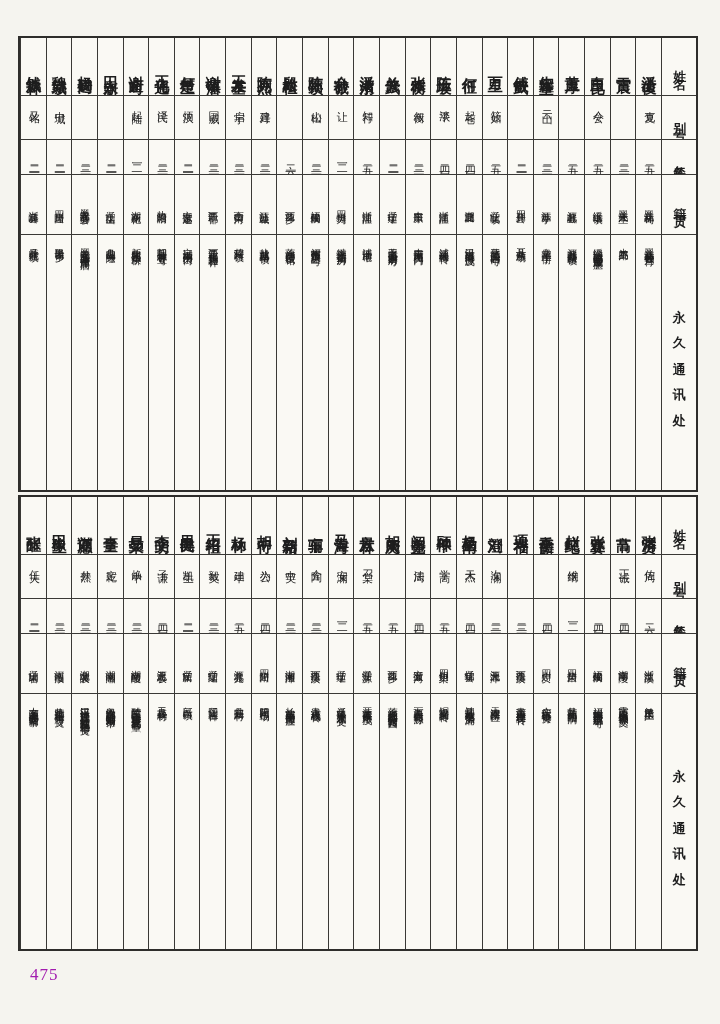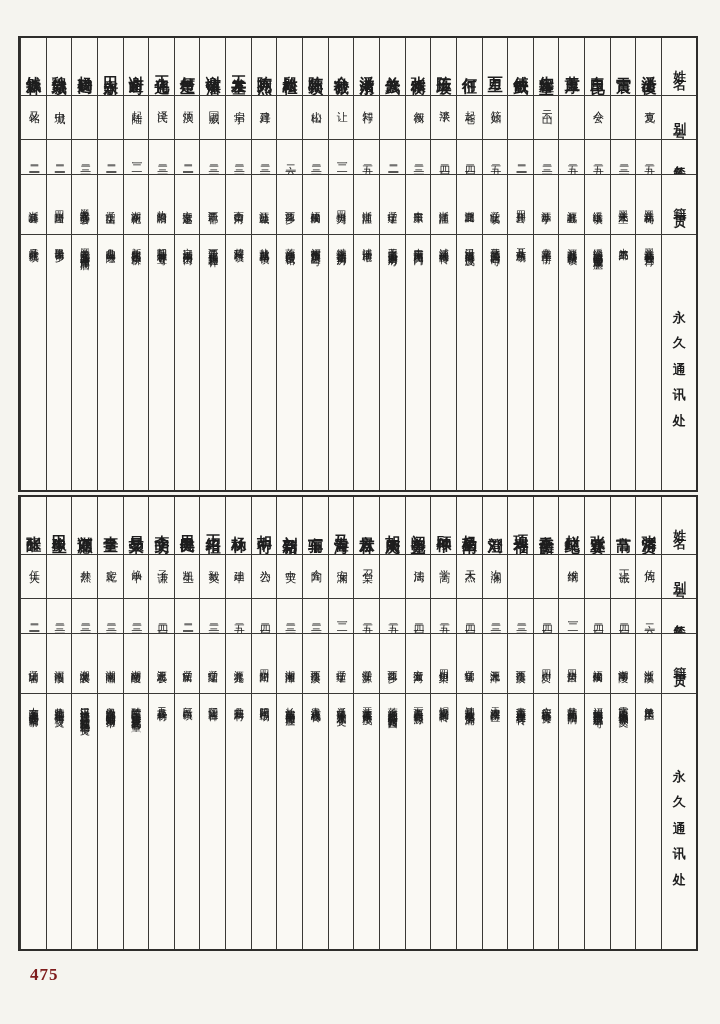--- a/index.html
+++ b/index.html
@@ -62,24 +62,23 @@
   .header-col .c-alias .vtext,
   .header-col .c-origin .vtext{letter-spacing:7px;}
   .header-col .c-age .vtext{letter-spacing:2px;font-size:12px;}
   .header-col .c-alias{align-items:center;}
   .header-col .c-origin{align-items:center;}
   .header-col .c-address{align-items:center;}
   .header-col .c-address .vtext{letter-spacing:26px;font-size:13px;}
   .page-number{
     font-family:"Liberation Serif",serif;
     font-size:17px;
-    color:#7f1d1d;
+    color:#a21caf;
     margin:14px 0 0 30px;
     letter-spacing:1px;
-    font-weight:bold;
   }
 </style>
 </head>
 <body>
 
 <div class="sheet">
 
   <div class="dir-table top" id="table-top">
     <div class="col header-col">
       <div class="cell c-name">

